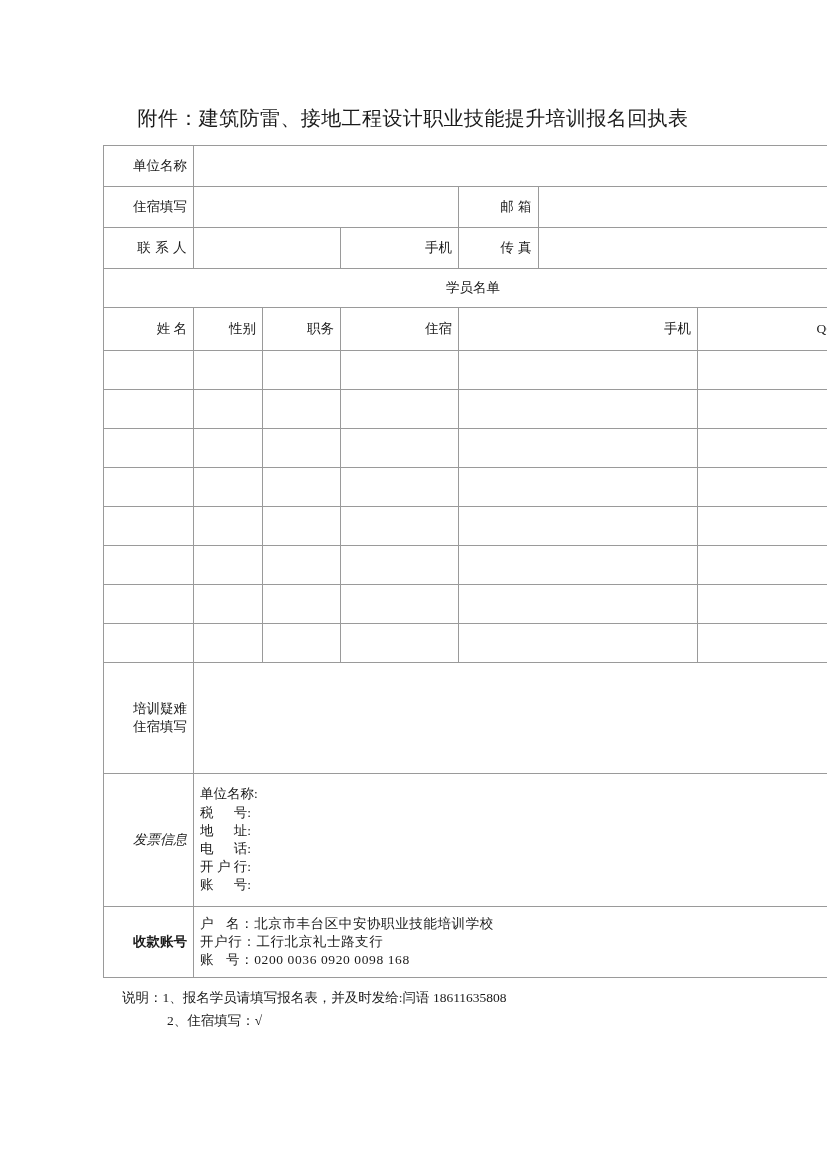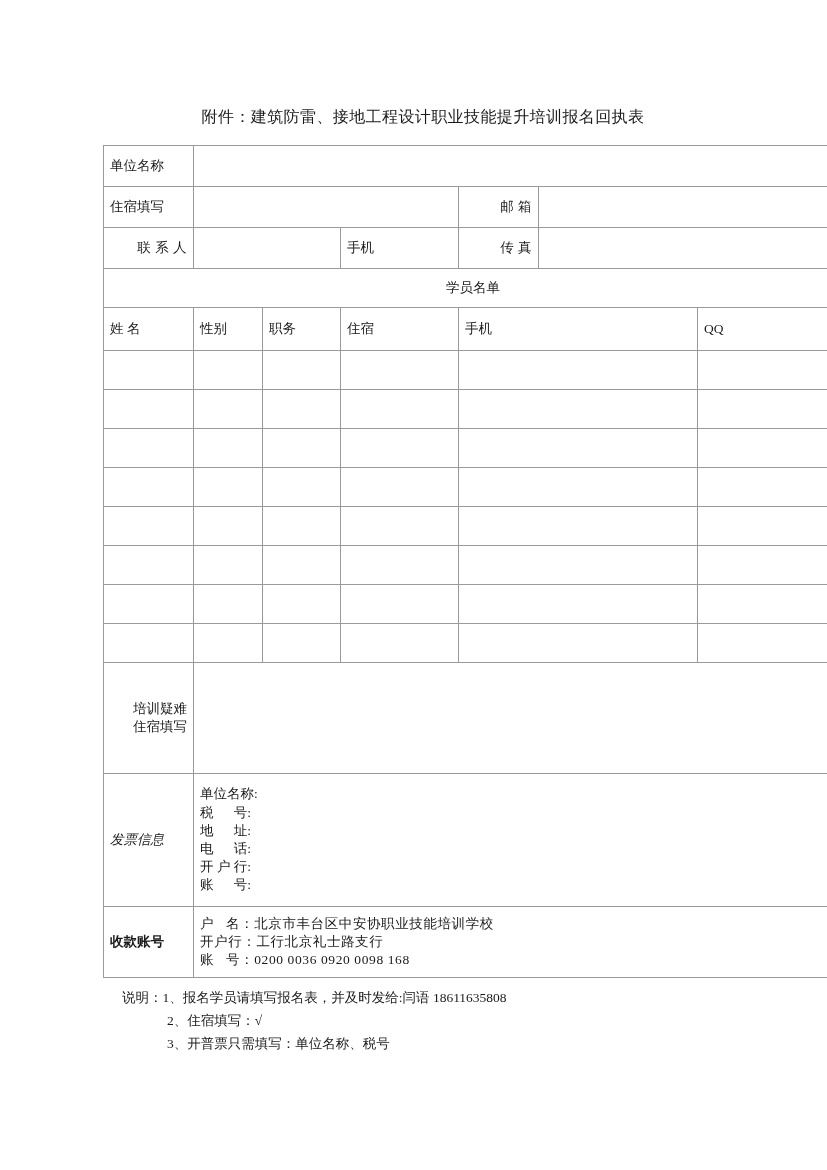--- a/index.html
+++ b/index.html
@@ -20,29 +20,29 @@
     position: absolute;
     left: 0; top: 0;
     width: 827px;
     height: 1170px;
     background: #ffffff;
   }
 
   
   .doc-title {
     position: absolute;
-    left: 113px;
+    left: 103px;
     top: 104px;
     width: 620px;
     text-align: center;
-    font-size: 16px;
+    font-size: 20px;
     line-height: 28px;
     letter-spacing: 0.4px;
     white-space: nowrap;
-    font-family: Liberation Mono, monospace;
+    font-family: Liberation Sans, sans-serif;
   }
 
   
   .form-table {
     position: absolute;
     left: 103px;
     top: 145px;
     width: 620px;
     border-collapse: collapse;
     table-layout: fixed;
@@ -52,21 +52,21 @@
     border: 1px solid #9a9a9a;
     padding: 0 6px;
     vertical-align: middle;
     font-family: "Liberation Serif", "DejaVu Serif", serif;
     font-size: 13.5px;
     line-height: 1.35;
     color: #1a1a1a;
   }
 
   .lbl {
-    text-align: left;
+    text-align: right;
     white-space: nowrap;
   }
   .lbl-spread {
     text-align: right;
     white-space: nowrap;
     letter-spacing: 0.5px;
   }
   .val { background: #fff; }
 
   .h-40 { height: 40px; }
@@ -256,16 +256,15 @@
 开户行：工行北京礼士路支行
 账   号：0200 0036 0920 0098 168</td>
       </tr>
 
     </tbody>
   </table>
 
   <div class="notes">
     <div class="note-line">说明：1、报名学员请填写报名表，并及时发给:闫语 18611635808</div>
     <div class="note-line note-indent">2、住宿填写：√</div>
-    <div class="note-line note-indent">3、开普票只需填写：单位名称、税号</div>
   </div>
 
 </div>
 
 </body></html>

